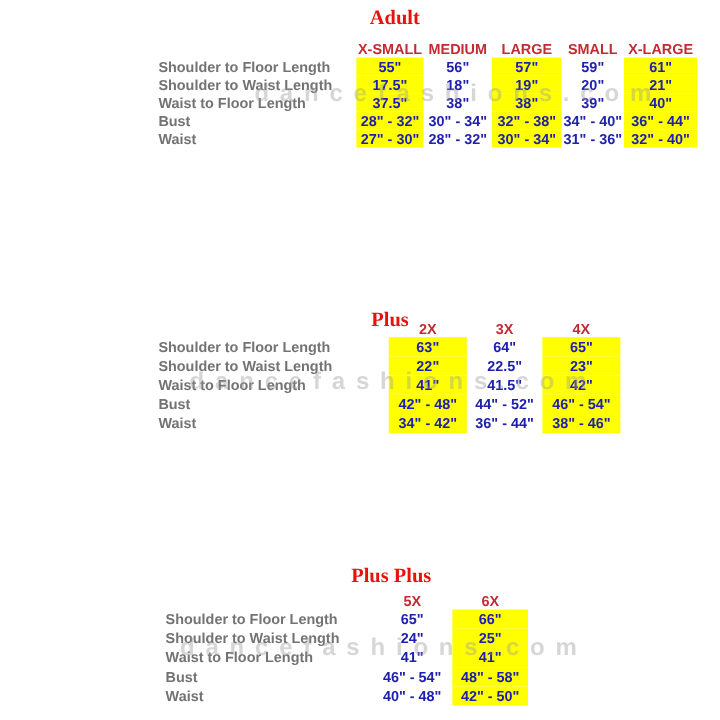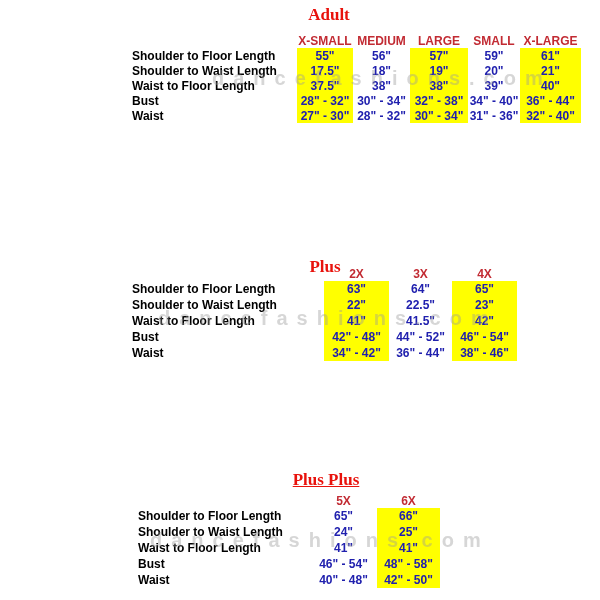--- a/index.html
+++ b/index.html
@@ -34,21 +34,21 @@
     display: flex;
     align-items: center;
     justify-content: center;
     font-size: 12px;
     font-weight: bold;
     white-space: nowrap;
     overflow: visible;
   }
   .corner { }
   .hdr  { color: #c22b33; }
-  .lbl  { justify-content: flex-start; color: #000000; }
+  .lbl  { justify-content: flex-start; color: #737373; }
   .val  { color: #2020ae; }
   .hl   { background: #ffff00; }
 
   
   #adult-grid {
     left: 100px; top: 34px;
     grid-template-columns: 160px 56px 47px 58px 42px 61px;
     grid-template-rows: 14px repeat(5, 15px);
     margin-left: 32px;
   }
@@ -162,21 +162,21 @@
     <div class="cell val hl">46" - 54"</div>
 
     <div class="cell lbl">Waist</div>
     <div class="cell val hl">34" -  42"</div>
     <div class="cell val">36" - 44"</div>
     <div class="cell val hl">38" - 46"</div>
   </div>
 
   <div class="watermark" id="wm-plus">dancefashions.com</div>
 
-  <div class="section-title" style="left:326px; top:471px;text-decoration:underline;">Plus Plus</div>
+  <div class="section-title" style="left:326px; top:471px;">Plus Plus</div>
 
   <div class="size-grid" id="plusplus-grid">
     <div class="cell corner"></div>
     <div class="cell hdr">5X</div>
     <div class="cell hdr">6X</div>
 
     <div class="cell lbl">Shoulder to Floor Length</div>
     <div class="cell val">65"</div>
     <div class="cell val hl">66"</div>
 

